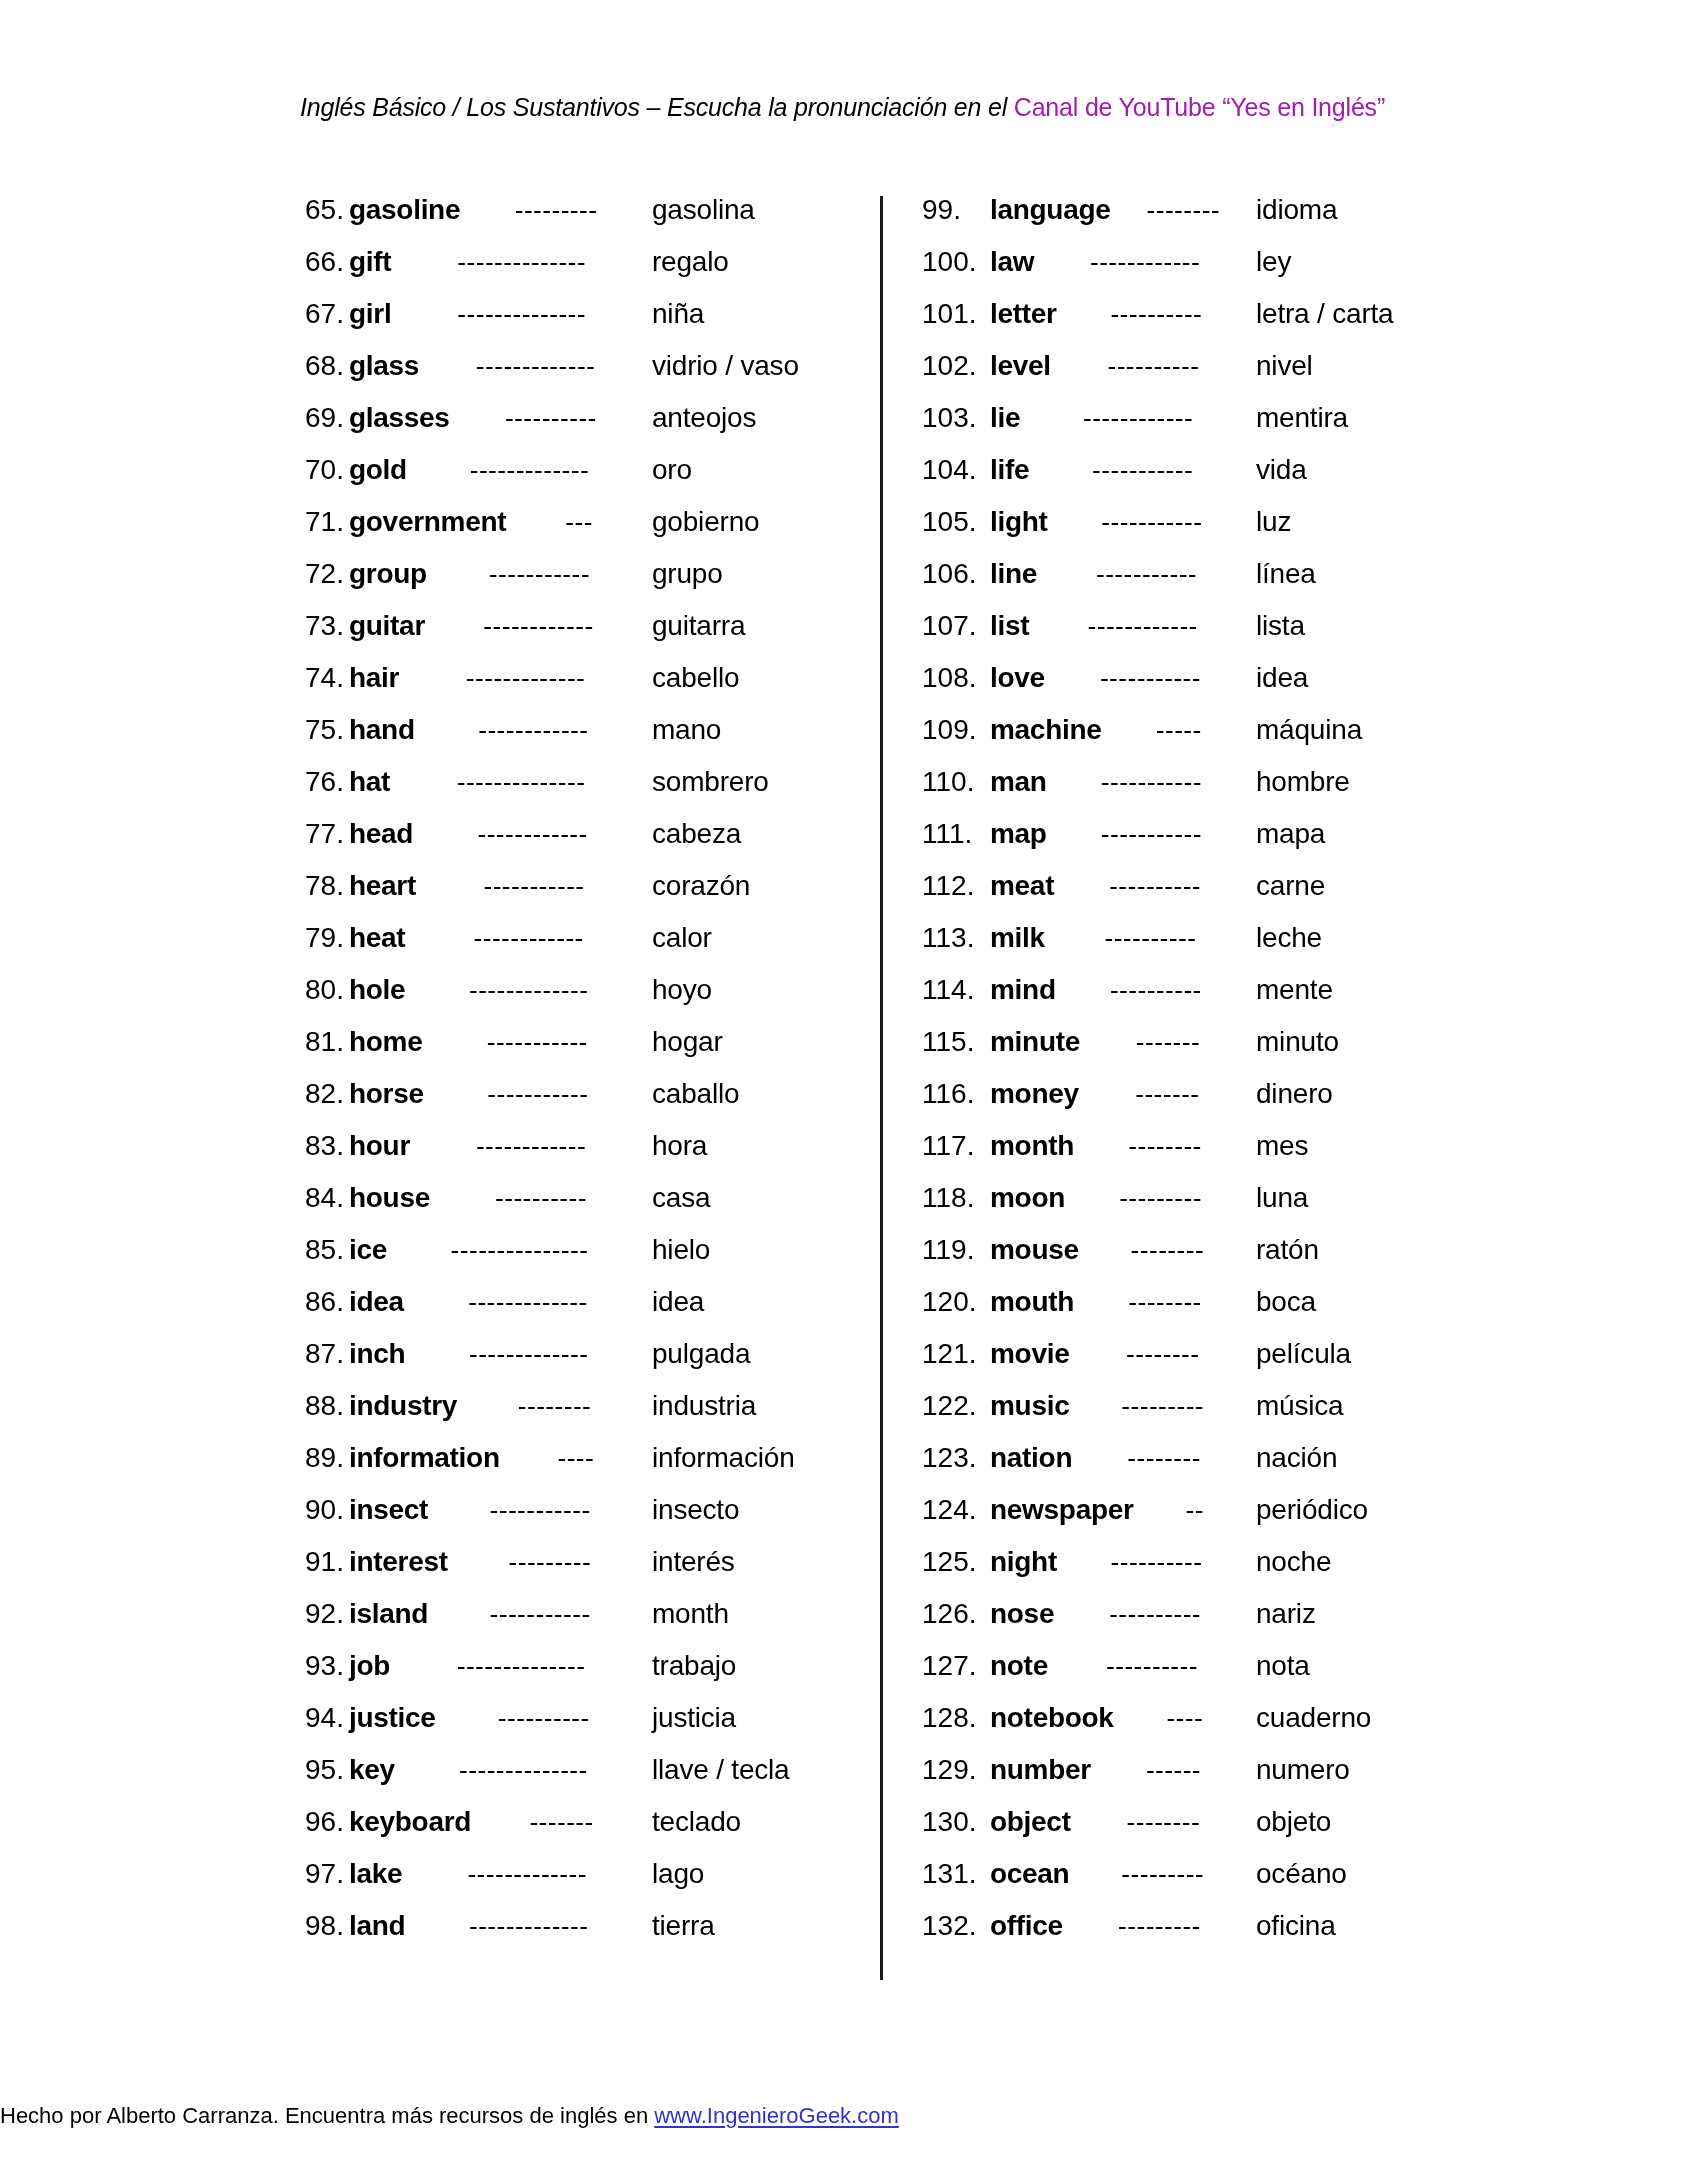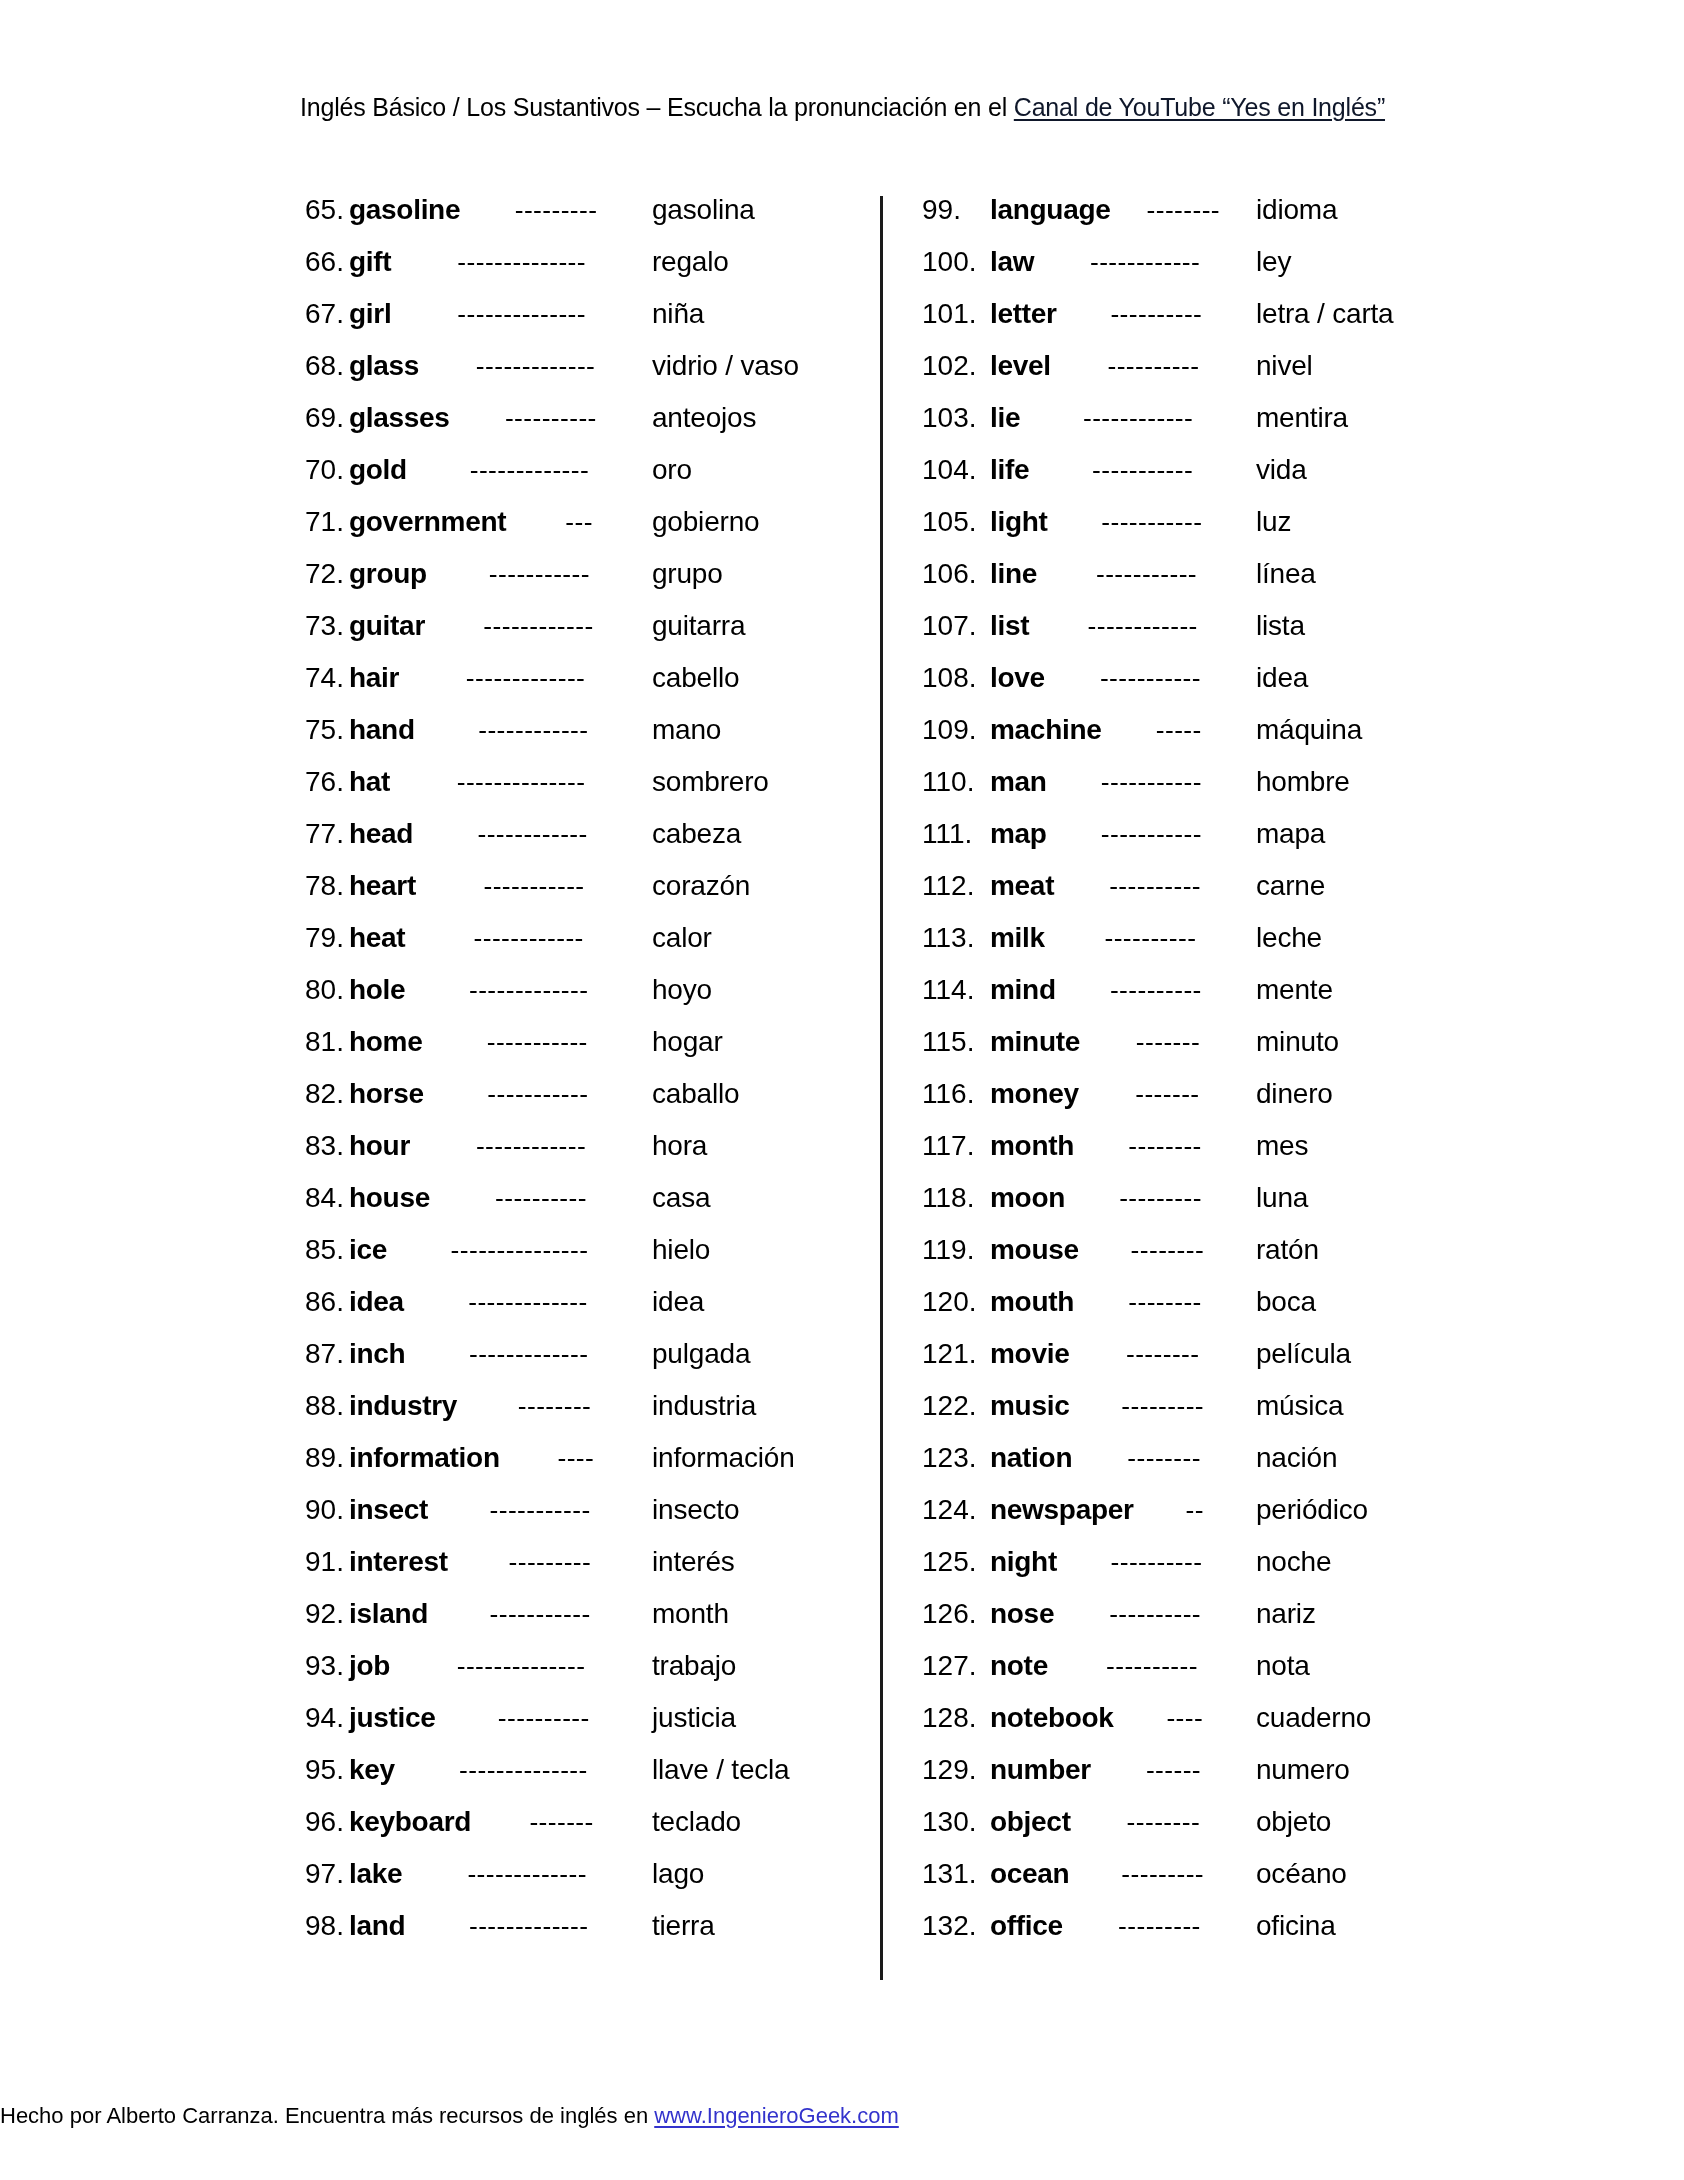--- a/index.html
+++ b/index.html
@@ -30,24 +30,23 @@
     position: absolute;
     left: 0;
     top: 92px;
     width: 1685px;
     text-align: center;
     font-size: 25px;
     line-height: 31px;
     letter-spacing: -0.2px;
     white-space: nowrap;
   }
-  .header .plain { color: #000000; }
+  .header .plain { color: #000000; font-style: italic; }
   .header .link {
-    color: #0f172a;
-    text-decoration: underline;
+    color: #a21caf;
     text-underline-offset: 3.4px;
     cursor: pointer;
   }
 
   
   .columns {
     position: absolute;
     left: 0;
     top: 184px;
     width: 1371px;

